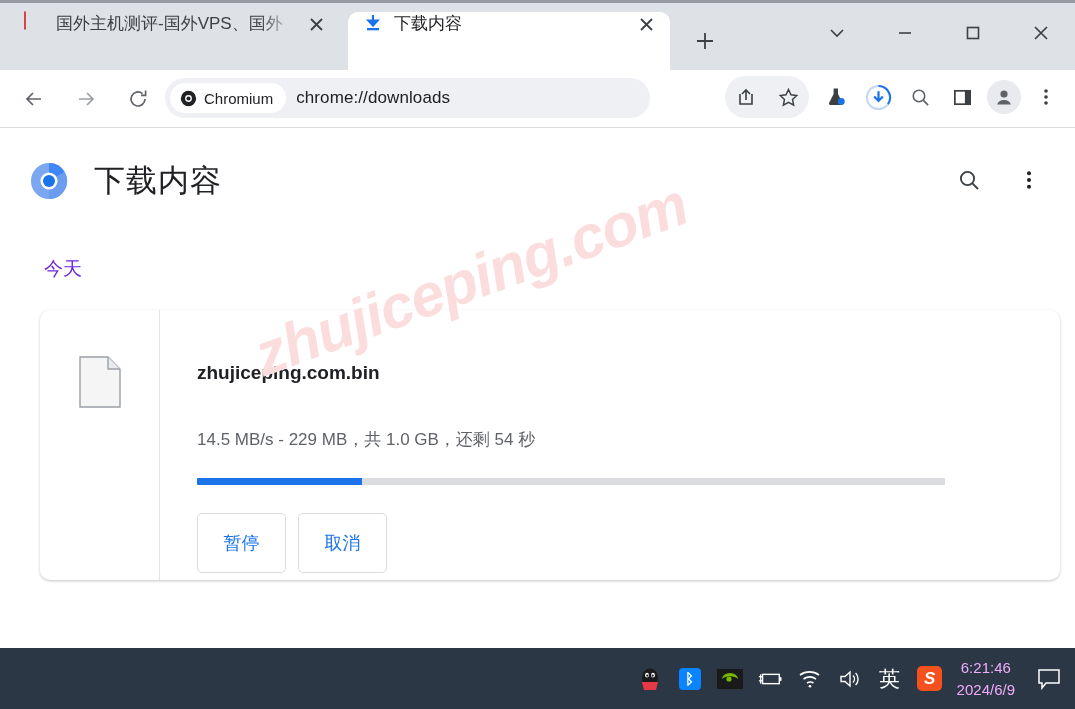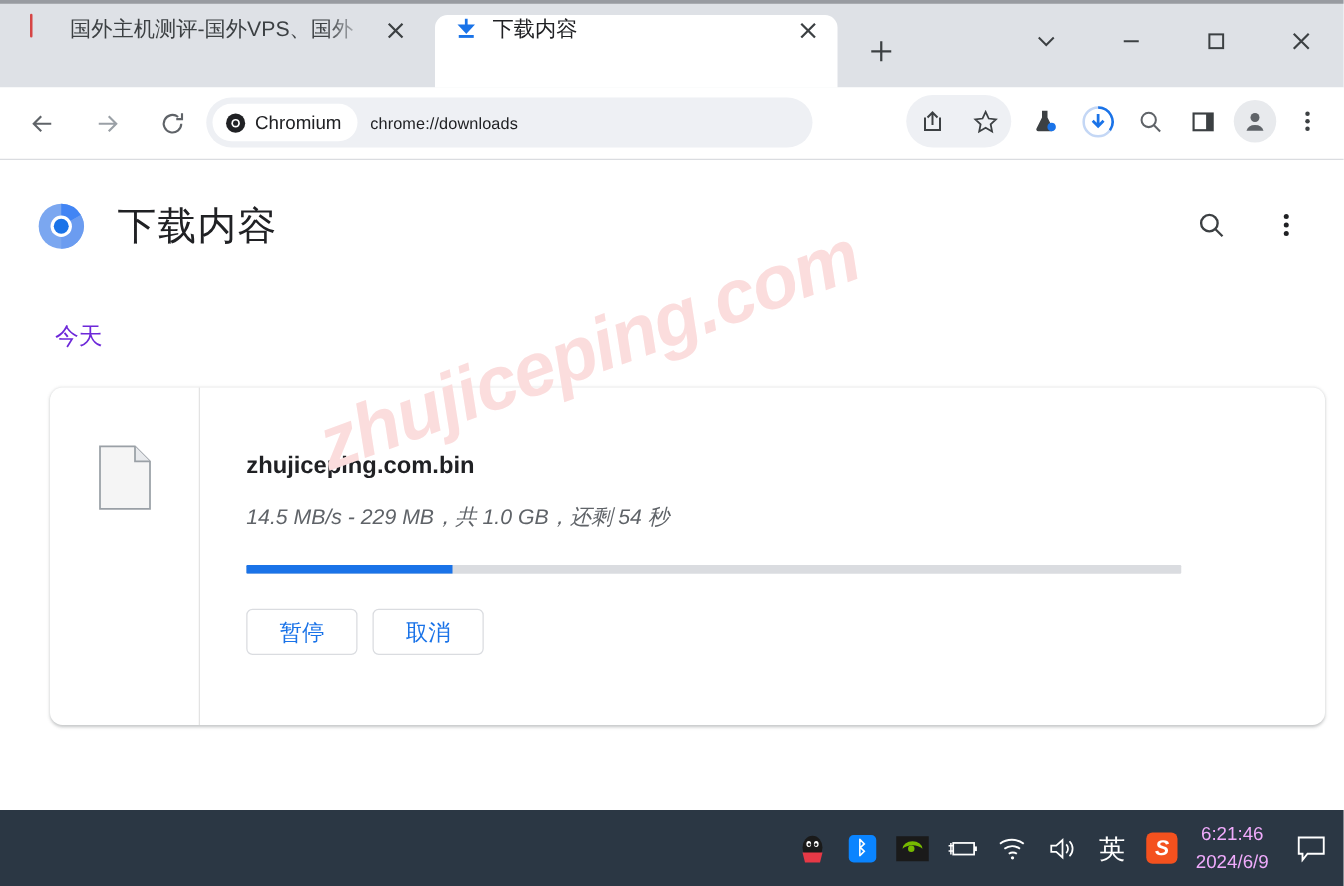--- a/index.html
+++ b/index.html
@@ -75,21 +75,21 @@
   .omnibox {
     position: absolute; left: 165px; top: 78px; width: 485px; height: 40px;
     background: #eef0f4; border-radius: 20px;
     display: flex; align-items: center; padding-left: 5px; gap: 10px;
   }
   .chip {
     height: 30px; background:#fff; border-radius: 15px;
     display:flex; align-items:center; gap:7px; padding: 0 13px 0 10px;
   }
   .chip-label { font-size: 15px; color:#202124; }
-  .omni-url { font-size: 13px; color: #202124; letter-spacing: .1px; }
+  .omni-url { font-size: 17px; color: #202124; letter-spacing: .1px; }
   .tb-right { position:absolute; right: 8px; top: 76px; display:flex; align-items:center; }
   .tb-ico {
     width: 42px; height: 42px; display:flex; align-items:center; justify-content:center;
     color:#3c4043; position: relative;
   }
   .tb-group { background:#eef0f4; border-radius: 21px; display:flex; height:42px; margin-right:6px;}
   .avatar-bg{ background:#e8eaed; border-radius:50%; width:34px; height:34px;
               display:flex;align-items:center;justify-content:center;}
 
   
@@ -107,29 +107,29 @@
     background:#ffffff; border-radius: 10px;
     box-shadow: 0 1px 3px rgba(60,64,67,.22), 0 1px 2px rgba(60,64,67,.10);
     display: flex;
   }
   .dl-left { width: 120px; flex:0 0 120px; border-right: 1px solid #e3e3e3; padding-top: 46px;
              display:flex; justify-content:center; }
   .file-icon { width: 42px; height: 52px; }
   .dl-body { flex: 1 1 auto; padding: 52px 0 0 37px; }
   .dl-name { font-size: 19px; font-weight: bold; color: #202124; }
   .dl-url { font-size: 17px; color: #5f6368; margin-top: 18px; }
-  .dl-status { font-size: 17px; color: #5f6368; margin-top: 18px; font-style: italic; }
+  .dl-status { font-size: 17px; color: #5f6368; margin-top: 44px; }
   .progress-track {
     margin-top: 27px; width: 748px; height: 7px; background: #dadce0; border-radius: 1px;
     position: relative; overflow: hidden;
   }
   .progress-fill { position:absolute; left:0; top:0; height:100%; background:#1a73e8; }
   .dl-buttons { margin-top: 28px; display:flex; gap: 12px; }
   .btn {
-    min-width: 89px; height: 37px; border: 1px solid #dadce0; border-radius: 5px;
+    min-width: 89px; height: 60px; border: 1px solid #dadce0; border-radius: 5px;
     background:#fff; color:#1a73e8; font-size: 18px;
     display:flex; align-items:center; justify-content:center;
     font-family:"Liberation Sans", sans-serif;
   }
 
   .watermark {
     position:absolute; left: 245px; top: 197px;
     font-size: 60px; font-weight: bold; font-style: italic;
     color: #fbdddd; white-space: nowrap;
     transform: rotate(-20deg); transform-origin: left top;

